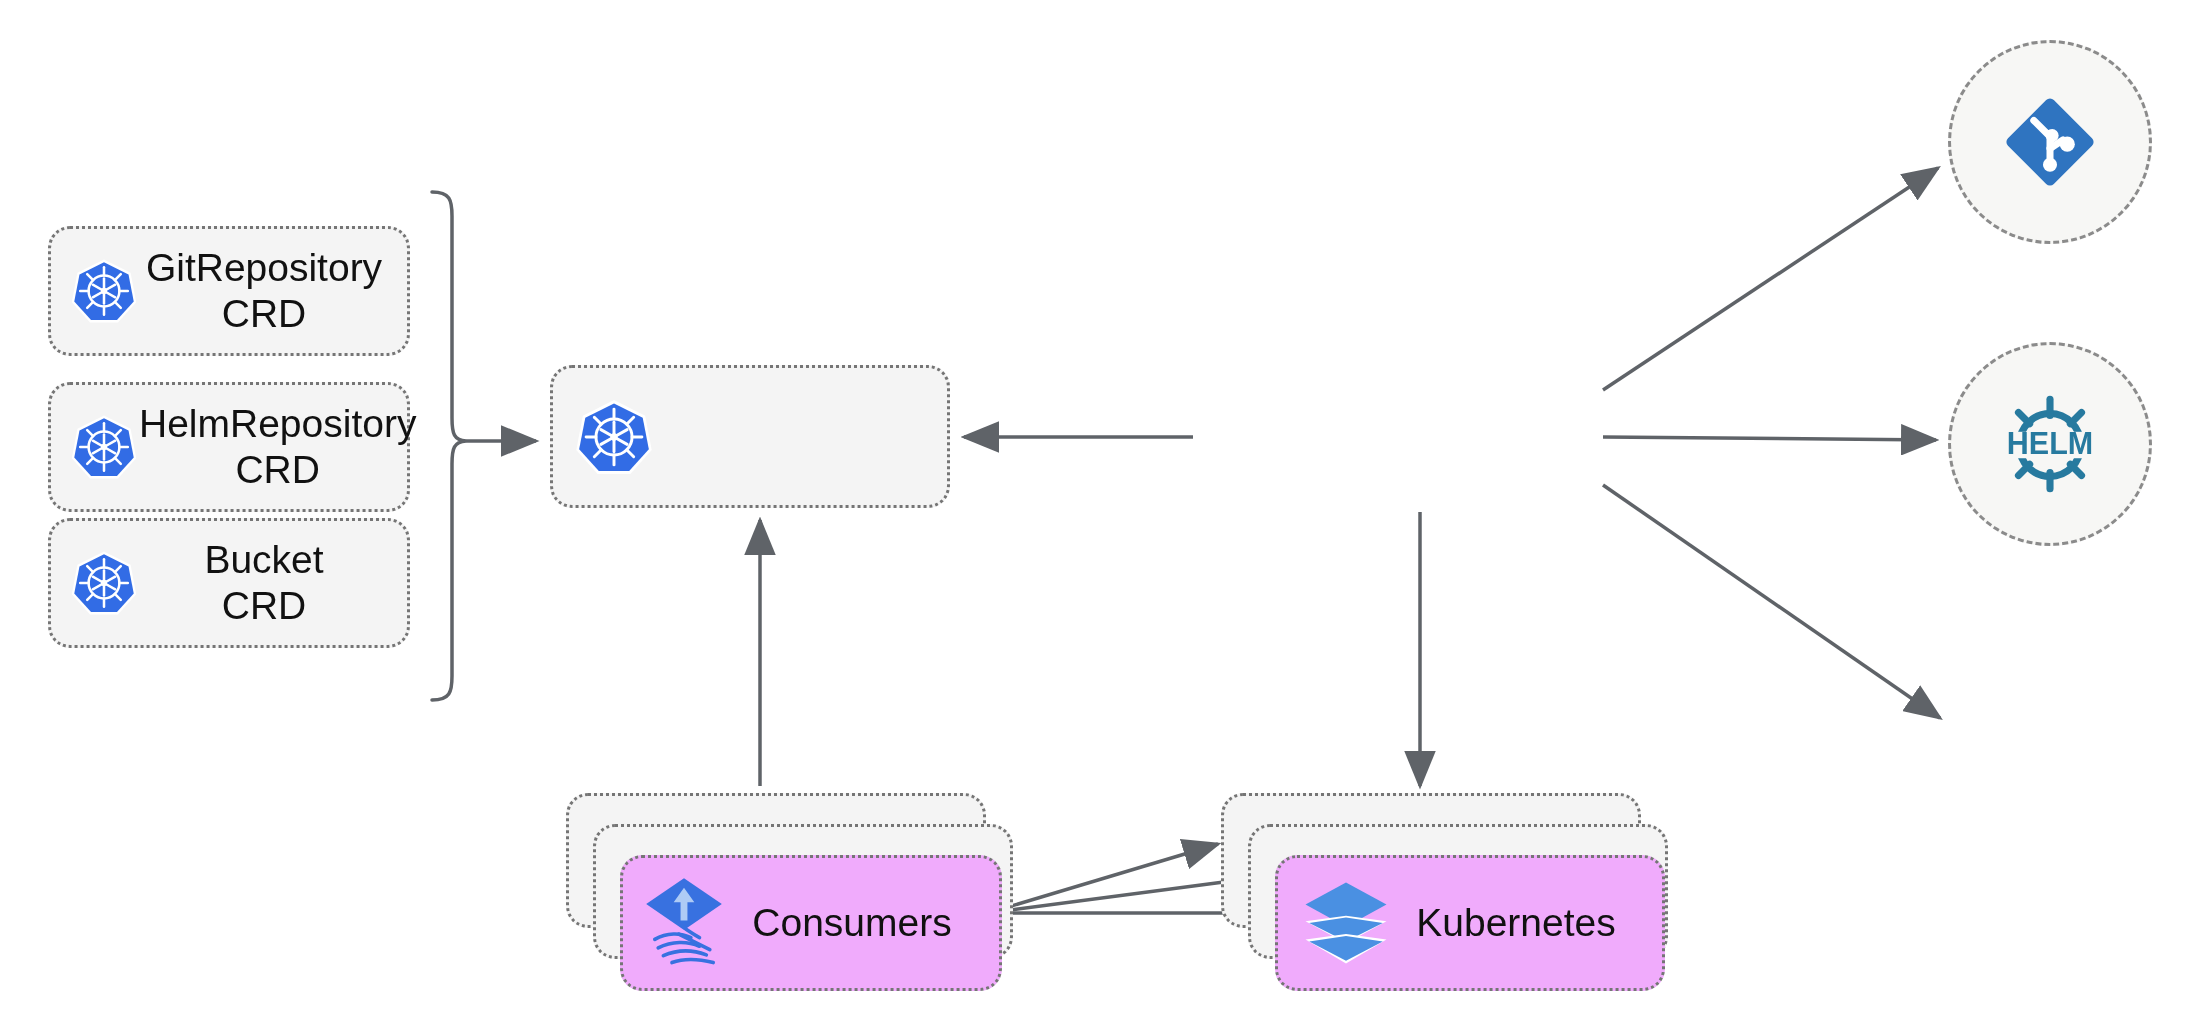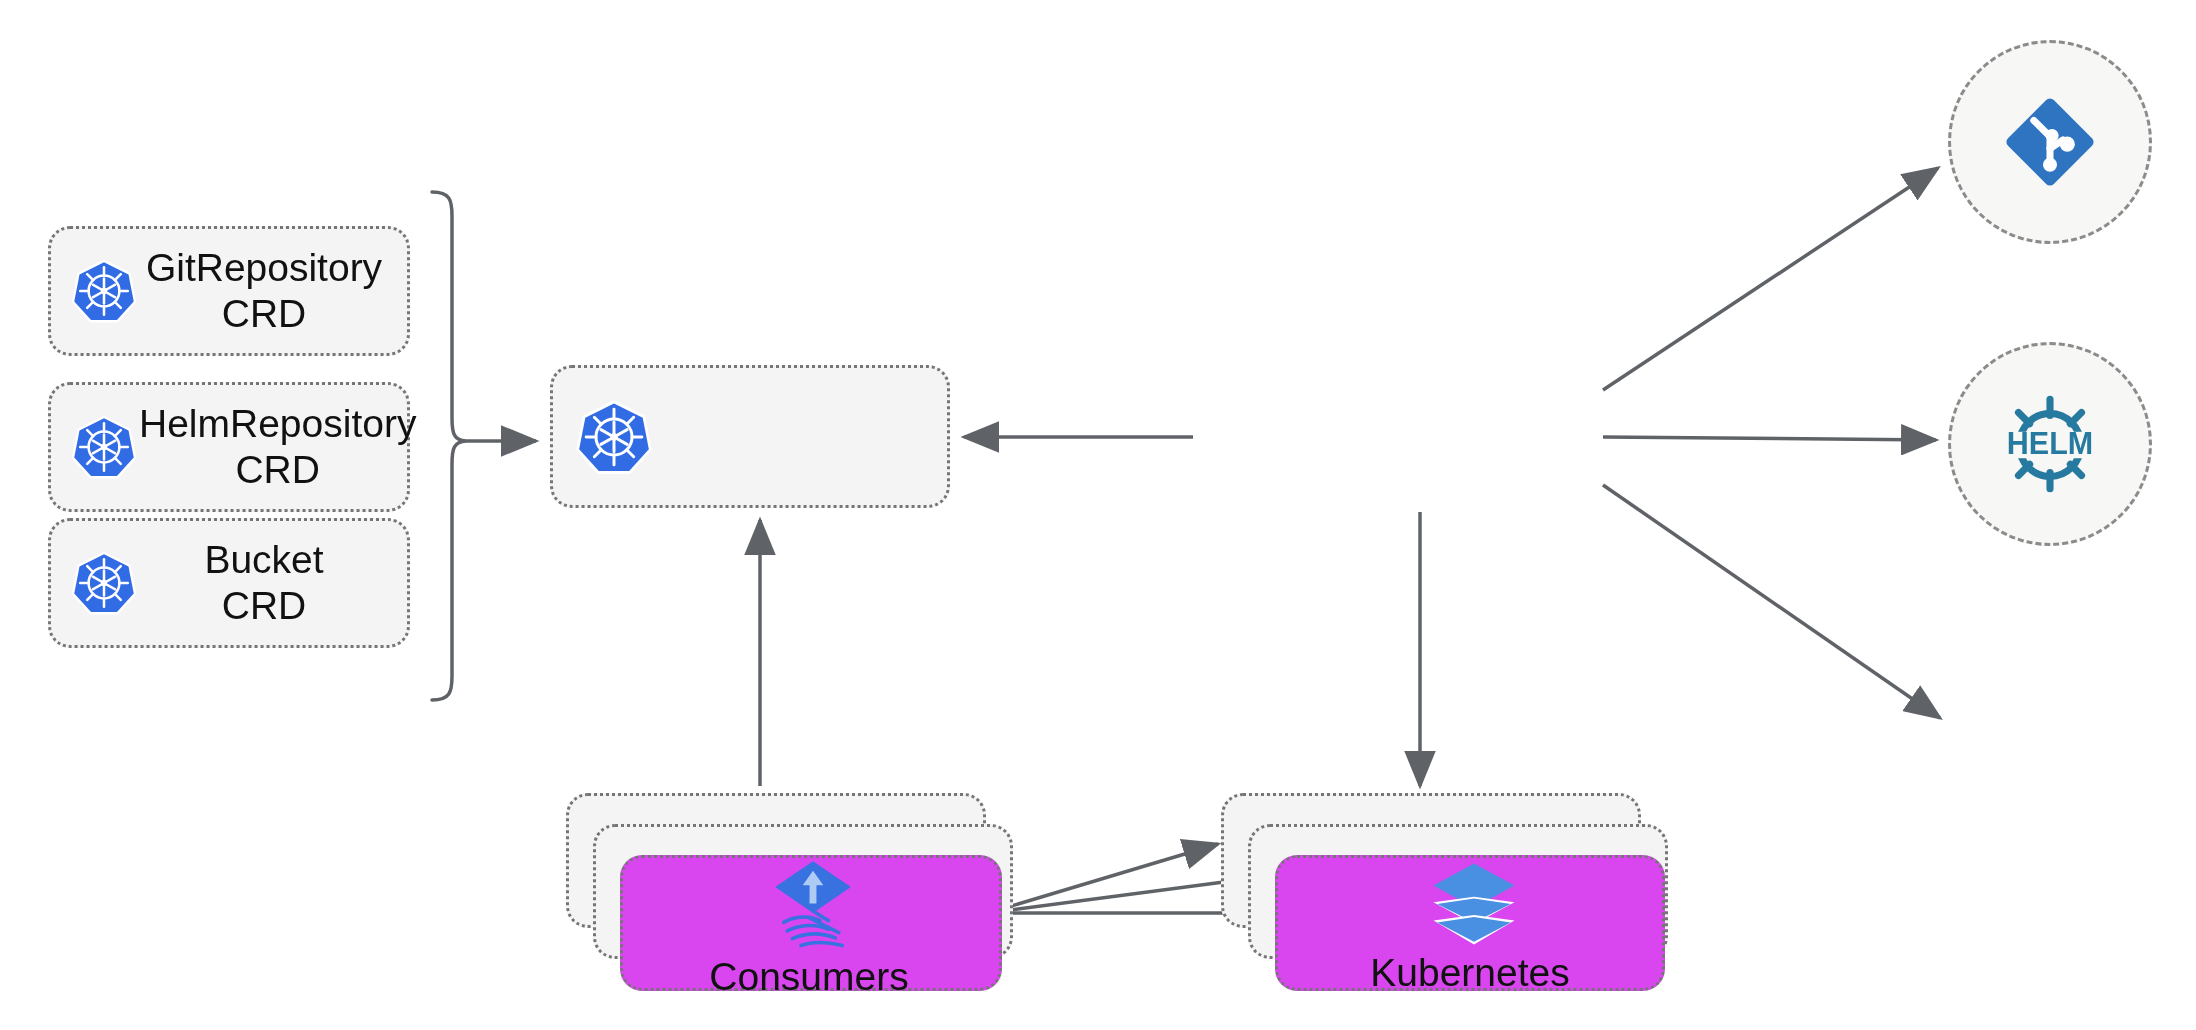--- a/index.html
+++ b/index.html
@@ -57,26 +57,25 @@
   }
   .stack-wrap { position: absolute; }
   .stack-card {
     position: absolute;
     background: #f4f4f4;
     border: 3px dotted #757575;
     border-radius: 22px;
   }
   .stack-front {
     position: absolute;
-    background: #d946ef;
+    background: #f0abfc;
     border: 3px dotted #757575;
     border-radius: 22px;
     display: flex;
     align-items: center;
-    flex-direction: column;
   }
 </style>
 </head>
 <body>
 
 <div id="stage">
 
   <svg class="edges" viewBox="0 0 2196 1030">
     <defs>
       <marker id="arrow" markerWidth="11" markerHeight="9" refX="10" refY="4.5" orient="auto" markerUnits="strokeWidth">

